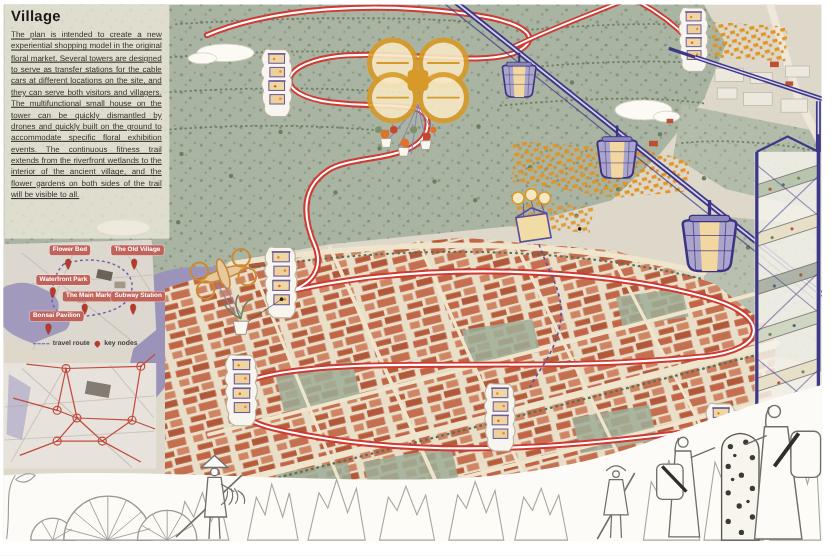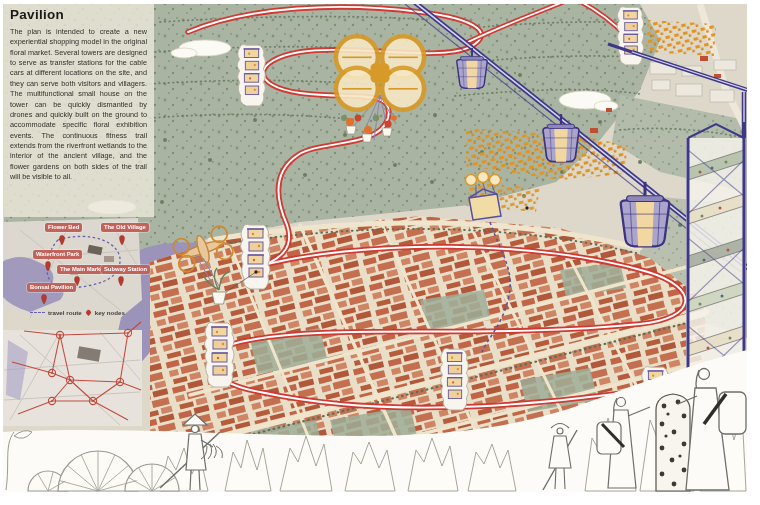--- a/index.html
+++ b/index.html
@@ -1,21 +1,21 @@
 <!DOCTYPE html>
 <html><head>
 <meta charset="utf-8">
 <style>
   html,body{margin:0;padding:0;background:#ffffff;}
   .board{position:relative;width:760px;height:505px;overflow:hidden;background:#fff;
          font-family:"Liberation Sans",sans-serif;}
   svg.map{position:absolute;left:0;top:0;}
   .overview{position:absolute;left:10px;top:7px;width:137px;color:#24221e;}
   .overview h1{font-size:13.5px;margin:0 0 5px 0;font-weight:bold;letter-spacing:.3px;color:#1c1a16;}
-  .overview p{font-size:7.3px;line-height:1.42;margin:0;text-align:justify;color:#33312b;}
+  .overview p{font-size:7.3px;line-height:1.42;margin:0;text-align:justify;color:#33312b;text-decoration:underline;}
   .badge{position:absolute;background:#c2635b;color:#ffffff;font-size:5.8px;font-weight:bold;
          padding:1px 3px;border-radius:2px;white-space:nowrap;line-height:1.25;
          box-shadow:0 0 0 .5px rgba(255,255,255,.55);}
   .lbl-flower-bed{left:45px;top:223px;}
   .lbl-old-village{left:101px;top:223px;}
   .lbl-waterfront{left:33px;top:250px;}
   .lbl-main-market{left:57px;top:265px;}
   .lbl-subway{left:101px;top:265px;}
   .lbl-bonsai{left:27px;top:283px;}
   .legendrow{position:absolute;left:30px;top:309px;display:flex;align-items:center;gap:3px;
@@ -498,21 +498,21 @@
     <rect x="0" y="0" width="760" height="4"></rect>
     <rect x="0" y="0" width="3" height="505"></rect>
     <rect x="747" y="0" width="13" height="505"></rect>
     <rect x="0" y="492" width="760" height="13"></rect>
   </g>
 
   <rect x="4" y="4" width="150" height="213" fill="#e9e5d8" opacity="0.82"></rect>
 </svg>
 
 <div class="overview">
-  <h1>Pavilion</h1>
+  <h1>Village</h1>
   <p>The plan is intended to create a new experiential shopping model in the original floral market. Several towers are designed to serve as transfer stations for the cable cars at different locations on the site, and they can serve both visitors and villagers. The multifunctional small house on the tower can be quickly dismantled by drones and quickly built on the ground to accommodate specific floral exhibition events. The continuous fitness trail extends from the riverfront wetlands to the interior of the ancient village, and the flower gardens on both sides of the trail will be visible to all.</p>
 </div>
 
 <div class="badge lbl-flower-bed">Flower Bed</div>
 <div class="badge lbl-old-village">The Old Village</div>
 <div class="badge lbl-waterfront">Waterfront Park</div>
 <div class="badge lbl-main-market">The Main Market</div>
 <div class="badge lbl-subway">Subway Station</div>
 <div class="badge lbl-bonsai">Bonsai Pavilion</div>
 

